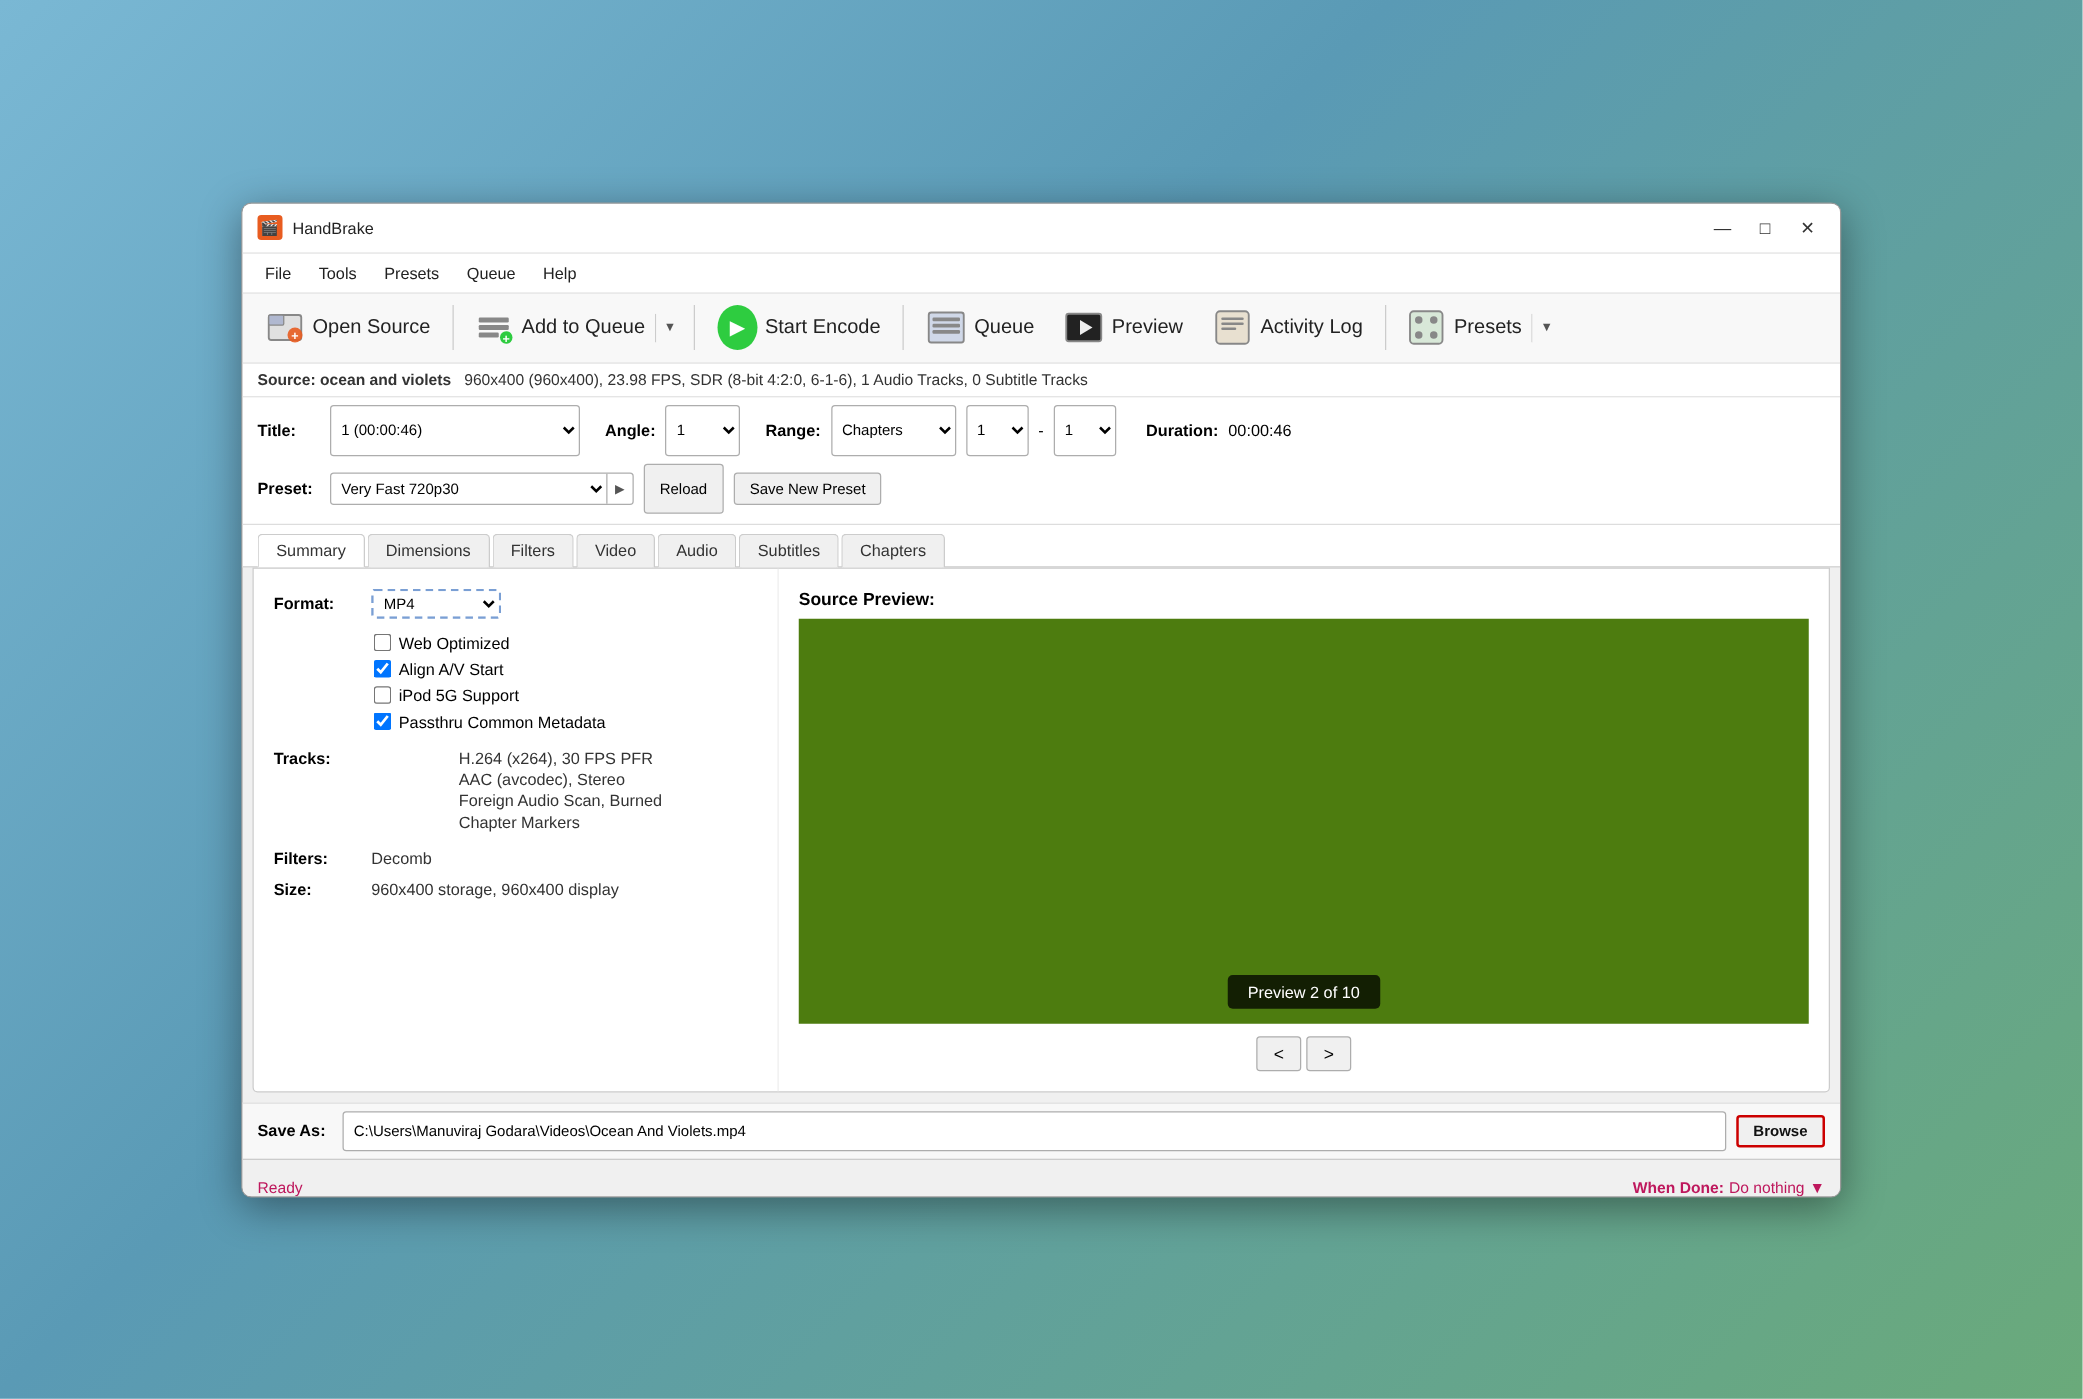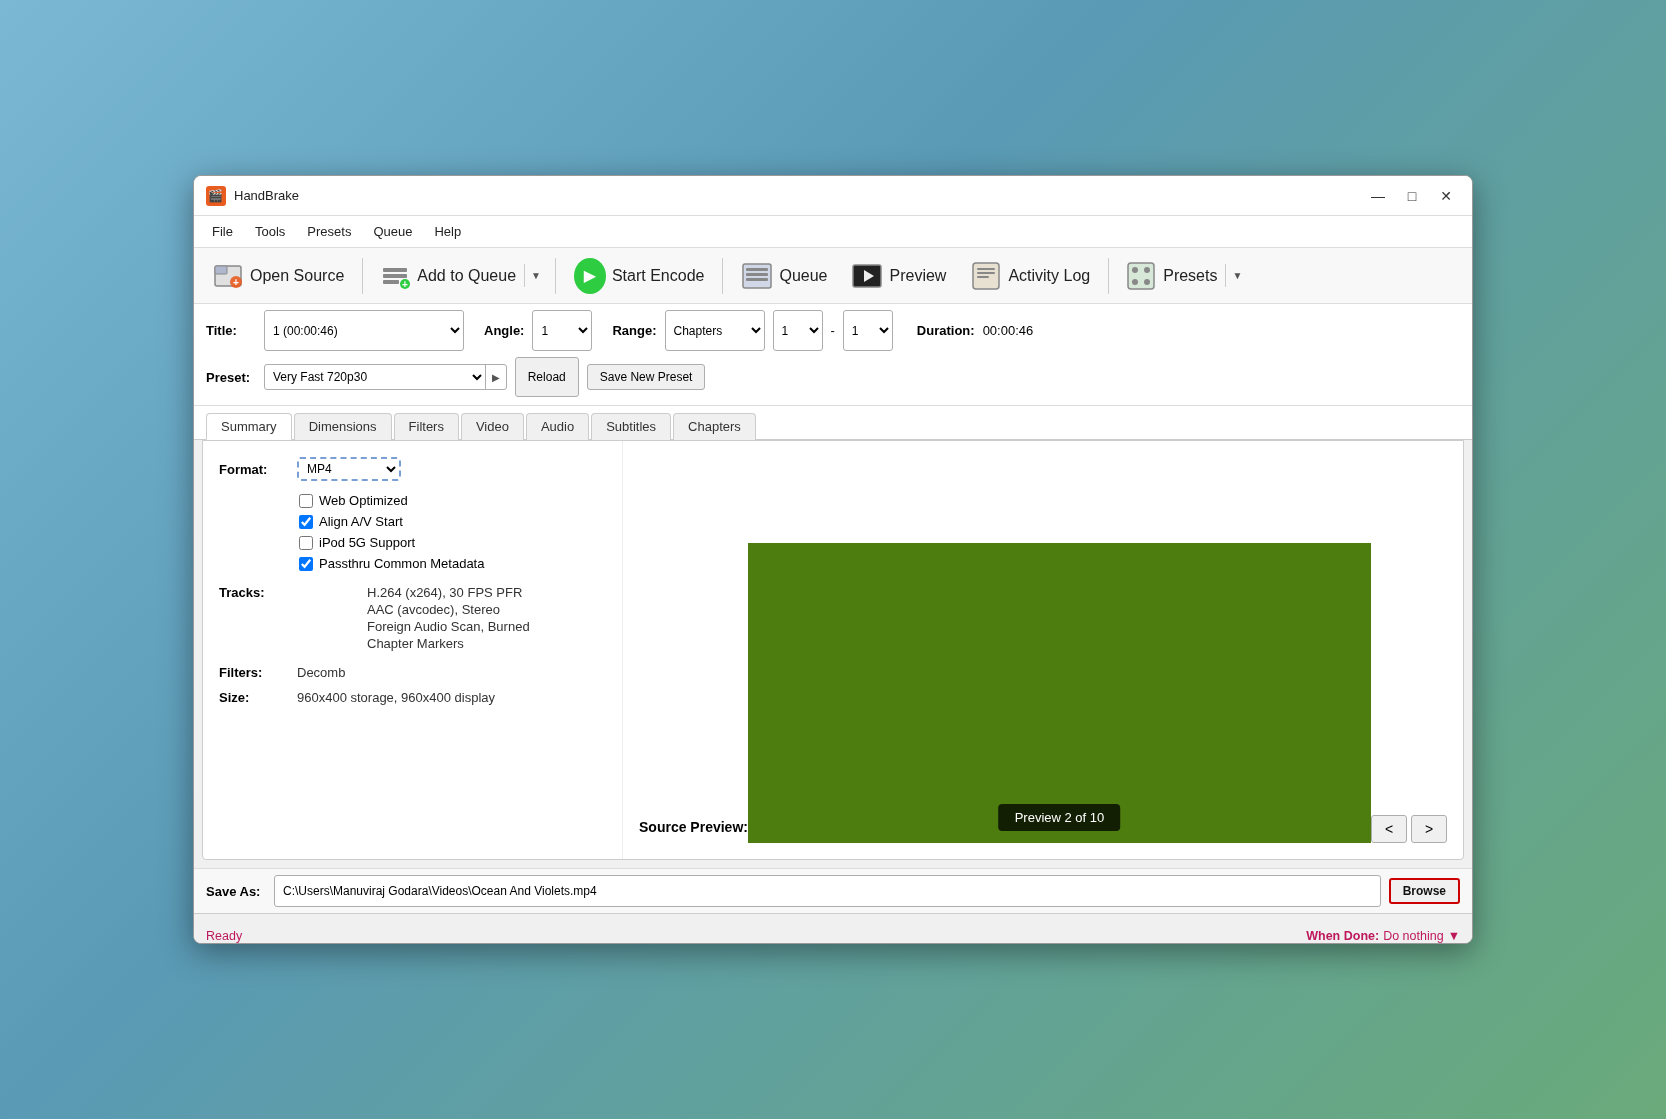--- a/index.html
+++ b/index.html
@@ -285,22 +285,21 @@
     .tracks-values div { margin-bottom: 2px; }
     .info-row { display: flex; margin-bottom: 10px; }
     .info-row-label { font-weight: 700; min-width: 78px; font-size: 13px; }
     .info-row-value { font-size: 13px; color: #333; }
 
     
     .right-panel {
       flex: 1;
       padding: 16px;
       display: flex;
-      flex-direction: row;
-      align-items: flex-end;
+      flex-direction: column;
     }
     .preview-title {
       font-weight: 600;
       font-size: 14px;
       margin-bottom: 8px;
     }
     .preview-video {
       background: #4d7c0f;
       flex: 1;
       border-radius: 0;
@@ -502,20 +501,26 @@
               <circle cx="10" cy="22" r="3" fill="#888"></circle>
               <circle cx="22" cy="22" r="3" fill="#888"></circle>
             </svg>
         </div>
         <span class="toolbar-label">Presets</span>
       </button>
       <button class="btn-dropdown">▼</button>
     </div>
   </div>
 
+  <div class="source-info">
+    <strong>Source:</strong>
+    <strong>ocean and violets</strong>
+    &nbsp;
+    <span>960x400 (960x400), 23.98 FPS, SDR (8-bit 4:2:0, 6-1-6), 1 Audio Tracks, 0 Subtitle Tracks</span>
+  </div>
 
   <div class="form-rows">
 
     <div class="form-row">
       <span class="form-label">Title:</span>
       <select class="form-select" style="width:200px;">
         <option>1  (00:00:46)</option>
       </select>
       <span style="font-weight:600; font-size:13px; margin-left:12px;">Angle:</span>
       <select class="form-select" style="width:60px;">

